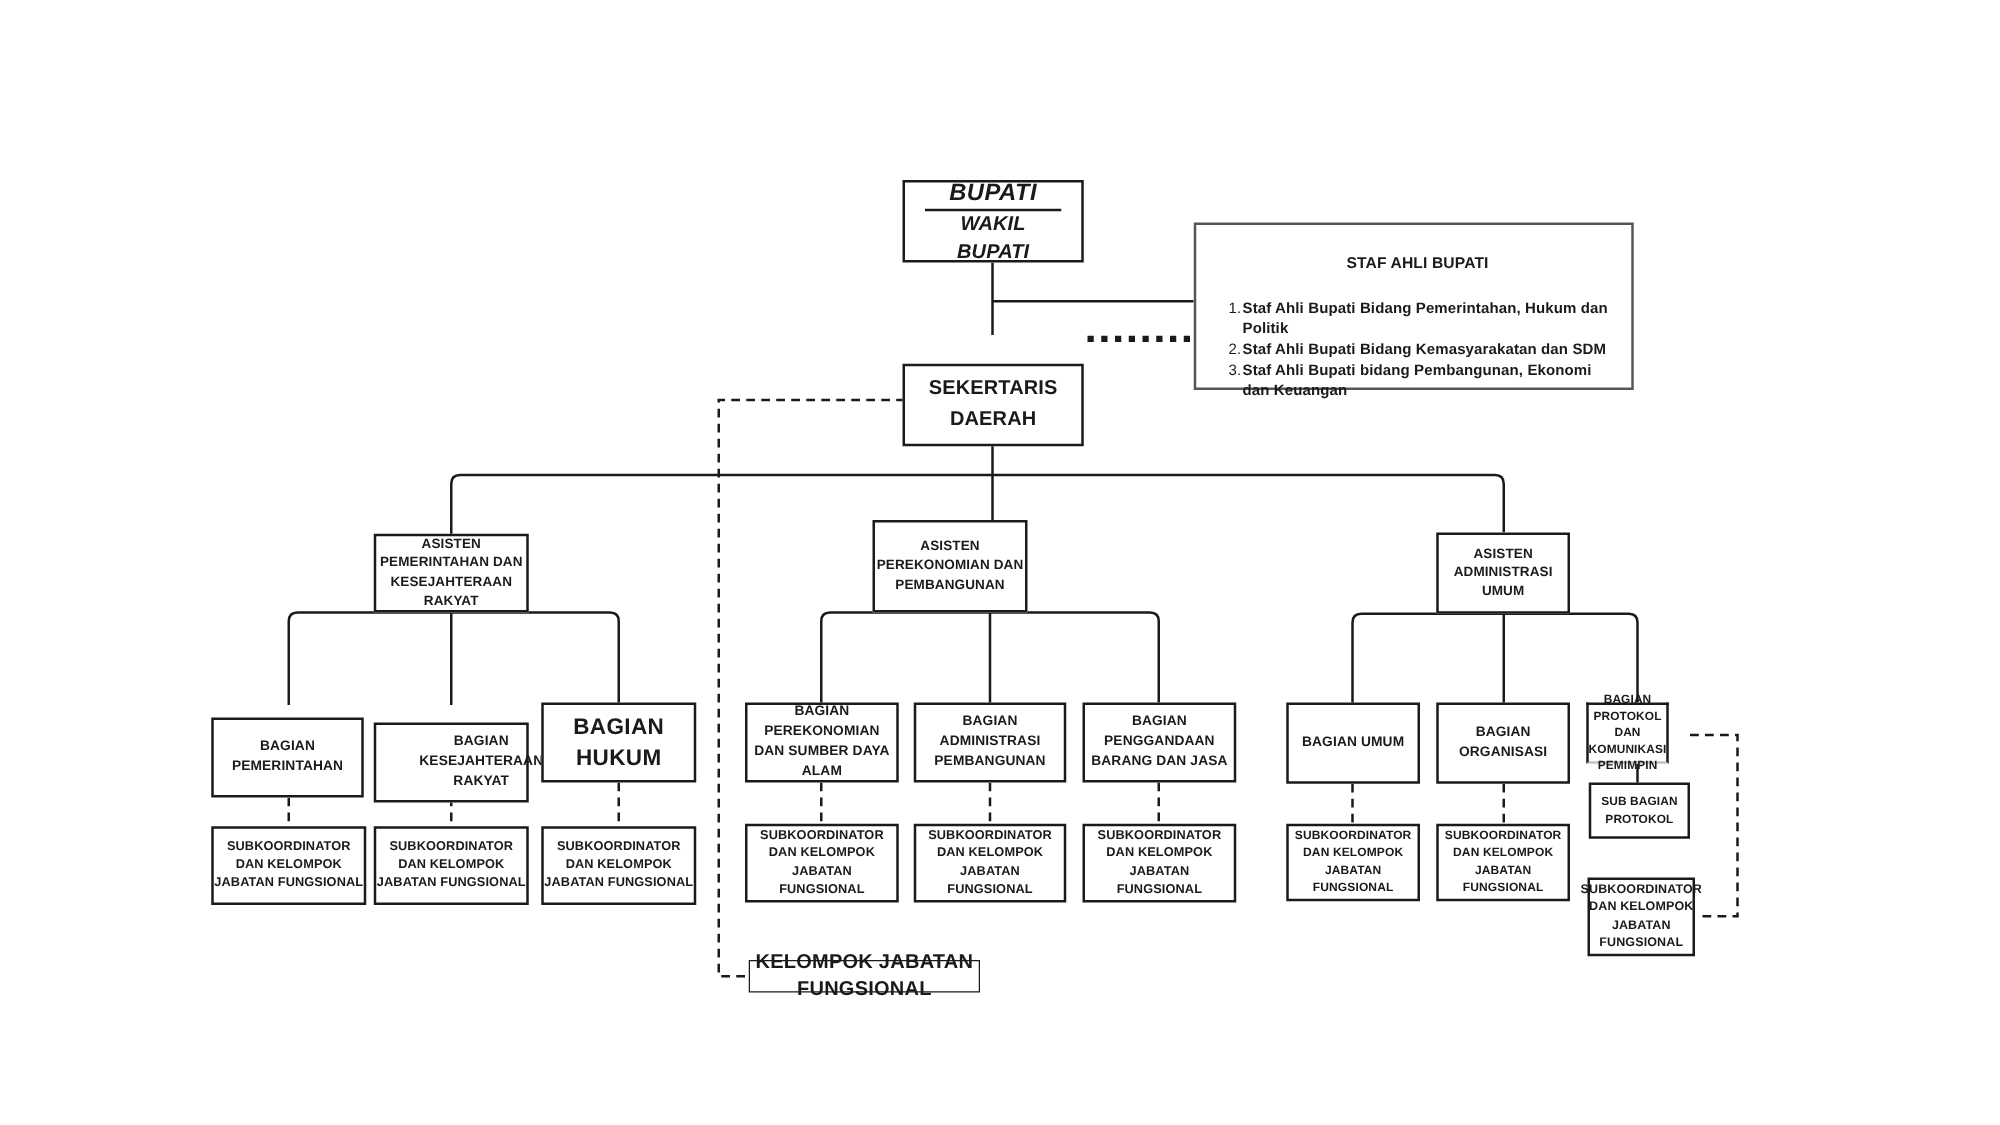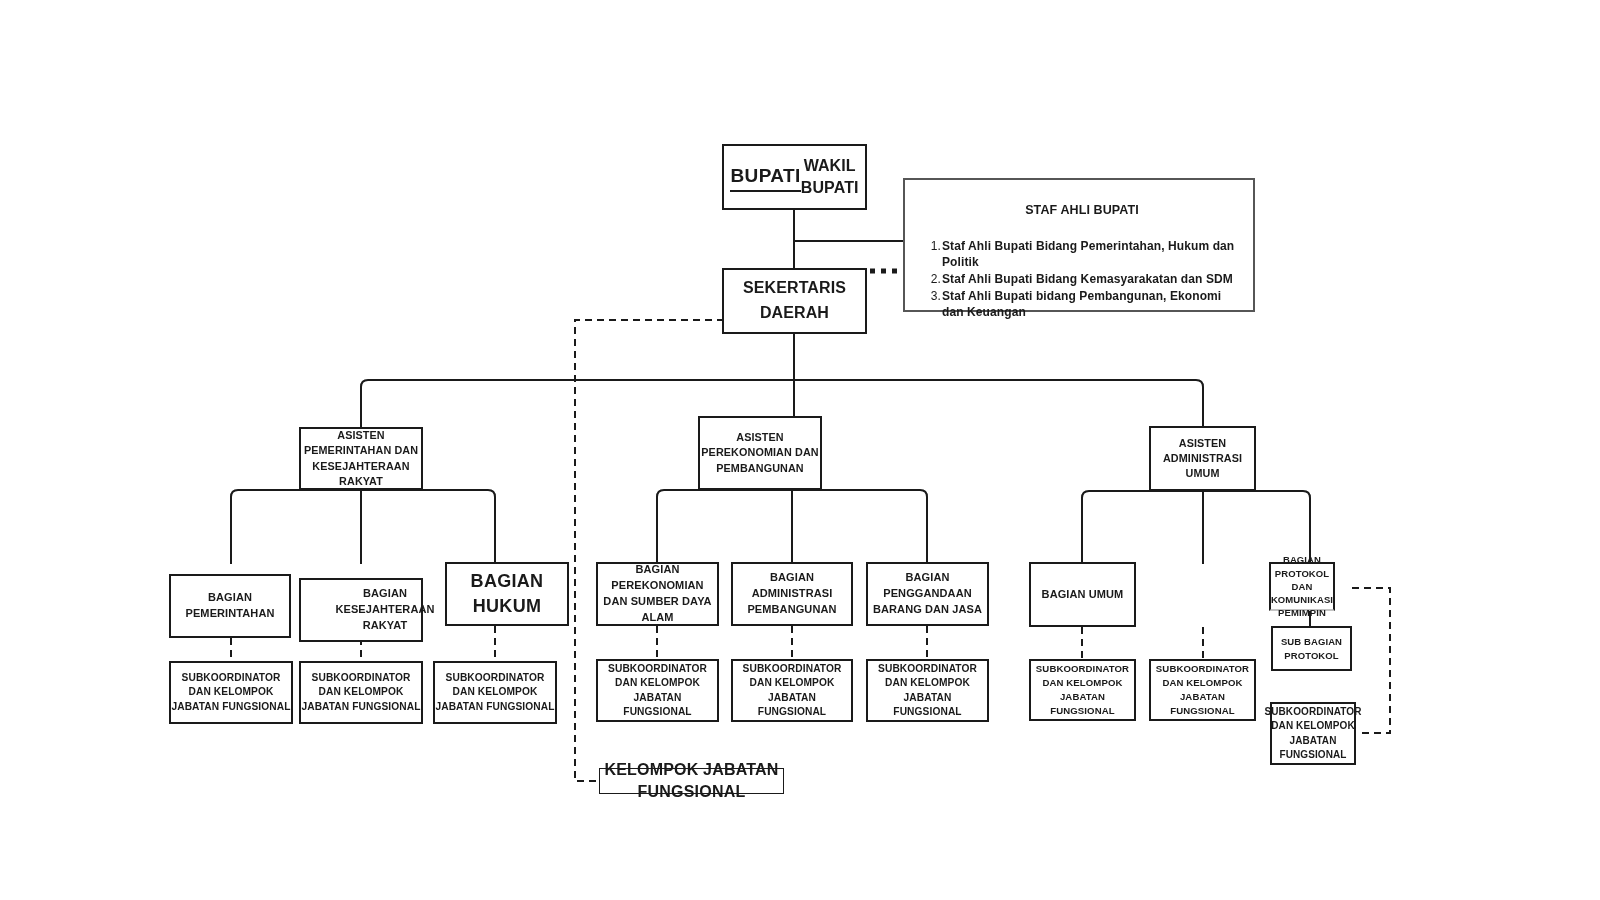--- a/index.html
+++ b/index.html
@@ -8,36 +8,36 @@
     font-family:"Liberation Sans","DejaVu Sans",sans-serif;
     color:#1a1a1a;overflow:hidden;
   }
   .canvas{position:relative;width:1600px;height:900px;background:#ffffff;}
   .lines{position:absolute;left:0;top:0;width:1600px;height:900px;}
   .node{
     position:absolute;box-sizing:border-box;background:#ffffff;
     border:2px solid #1a1a1a;display:flex;align-items:center;justify-content:center;
     text-align:center;font-weight:700;color:#1a1a1a;line-height:1.35;letter-spacing:.1px;
   }
-  .combo{flex-direction:row;align-items:stretch;padding:16px;}
+  .combo{flex-direction:column;align-items:stretch;padding:16px;font-style:italic;}
   .combo .cell{flex:1;display:flex;align-items:center;justify-content:center;}
   .combo .cell-top{border-bottom:2px solid #1a1a1a;font-size:19px;letter-spacing:.4px;}
   .combo .cell-bottom{font-size:16px;justify-content:center;}
-  .sekda{font-size:16px;line-height:1.55;}
+  .sekda{font-size:16px;line-height:1.55;margin-top:23px;}
   .staf{
     flex-direction:column;align-items:stretch;justify-content:flex-start;
     border:2px solid #565656;padding:12px 16px 10px 22px;
   }
   .staf-title{text-align:center;font-size:12.5px;margin:10px 0 20px 0;}
   .staf-list{display:flex;flex-direction:column;gap:1px;}
   .staf-item{display:grid;grid-template-columns:15px auto;font-size:12px;line-height:1.33;text-align:left;}
   .staf-item .num{font-weight:400;text-align:right;padding-right:1px;}
   .asisten{font-size:10.8px;line-height:1.42;}
   .bagian{font-size:11px;line-height:1.45;}
-  .bagian-big{font-size:18px;line-height:1.4;letter-spacing:.3px;margin-left:12px;}
+  .bagian-big{font-size:18px;line-height:1.4;letter-spacing:.3px;}
   .bagian-sm{font-size:9.5px;line-height:1.4;border-bottom-color:#c3c3c3;}
   .subprot{font-size:9.5px;line-height:1.4;}
   .sub{font-size:10.2px;line-height:1.38;}
   .sub-narrow{font-size:9.6px;line-height:1.45;}
   .sub-tall{font-size:10px;line-height:1.45;}
   .kelompok{font-size:16px;border-width:1.5px;letter-spacing:.2px;}
 </style>
 </head>
 <body>
 
@@ -76,21 +76,21 @@
 
   <div class="node combo" style="left:722px;top:144px;width:145px;height:66px;">
     <div class="cell cell-top">
       <span>BUPATI</span>
     </div>
     <div class="cell cell-bottom">
       <span>WAKIL BUPATI</span>
     </div>
   </div>
 
-  <div class="node staf" style="left:903px;top:178px;width:352px;height:134px;">
+  <div class="node staf" style="left:955px;top:178px;width:352px;height:134px;">
     <div class="staf-title">STAF AHLI BUPATI</div>
     <div class="staf-list">
       <div class="staf-item">
         <span class="num">1.</span>
         <span class="txt">Staf Ahli Bupati Bidang Pemerintahan, Hukum dan Politik</span>
       </div>
       <div class="staf-item">
         <span class="num">2.</span>
         <span class="txt">Staf Ahli Bupati Bidang Kemasyarakatan dan SDM</span>
       </div>
@@ -131,20 +131,23 @@
   <div class="node bagian" style="left:731px;top:562px;width:122px;height:64px;">
     <span>BAGIAN ADMINISTRASI PEMBANGUNAN</span>
   </div>
   <div class="node bagian" style="left:866px;top:562px;width:123px;height:64px;">
     <span>BAGIAN PENGGANDAAN BARANG DAN JASA</span>
   </div>
 
   <div class="node bagian" style="left:1029px;top:562px;width:107px;height:65px;">
     <span>BAGIAN UMUM</span>
   </div>
+  <div class="node bagian" style="left:1149px;top:562px;width:107px;height:65px;">
+    <span>BAGIAN ORGANISASI</span>
+  </div>
   <div class="node bagian-sm node" style="left:1269px;top:562px;width:66px;height:49px;">
     <span>BAGIAN PROTOKOL DAN KOMUNIKASI PEMIMPIN</span>
   </div>
 
   <div class="node subprot" style="left:1271px;top:626px;width:81px;height:45px;">
     <span>SUB BAGIAN PROTOKOL</span>
   </div>
 
   <div class="node sub" style="left:169px;top:661px;width:124px;height:63px;">
     <span>SUBKOORDINATOR DAN KELOMPOK JABATAN FUNGSIONAL</span>

